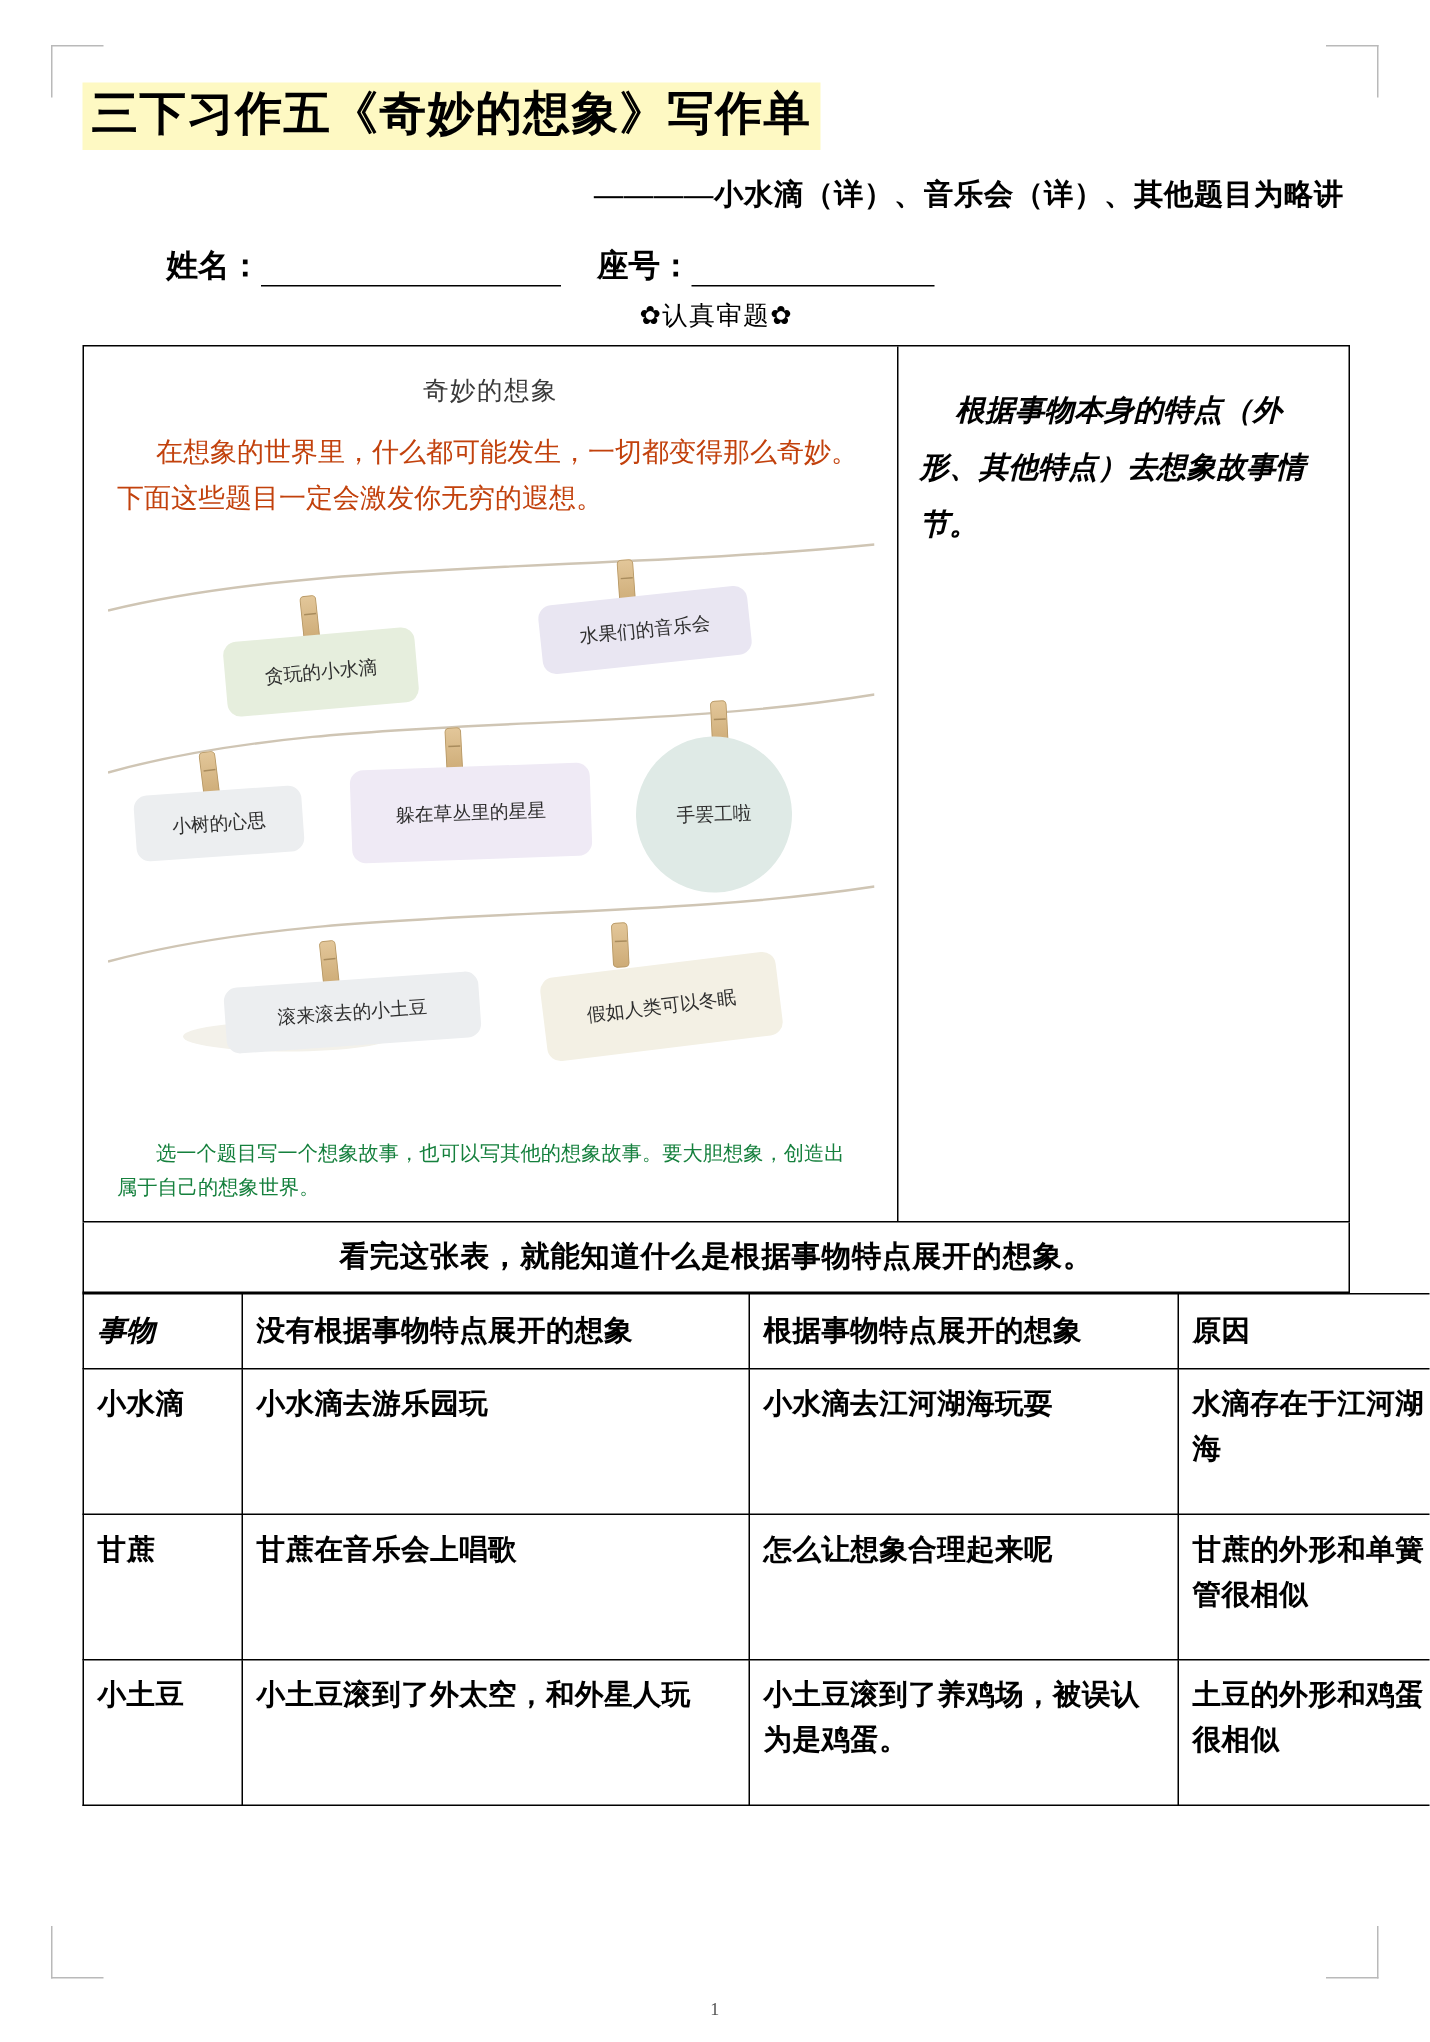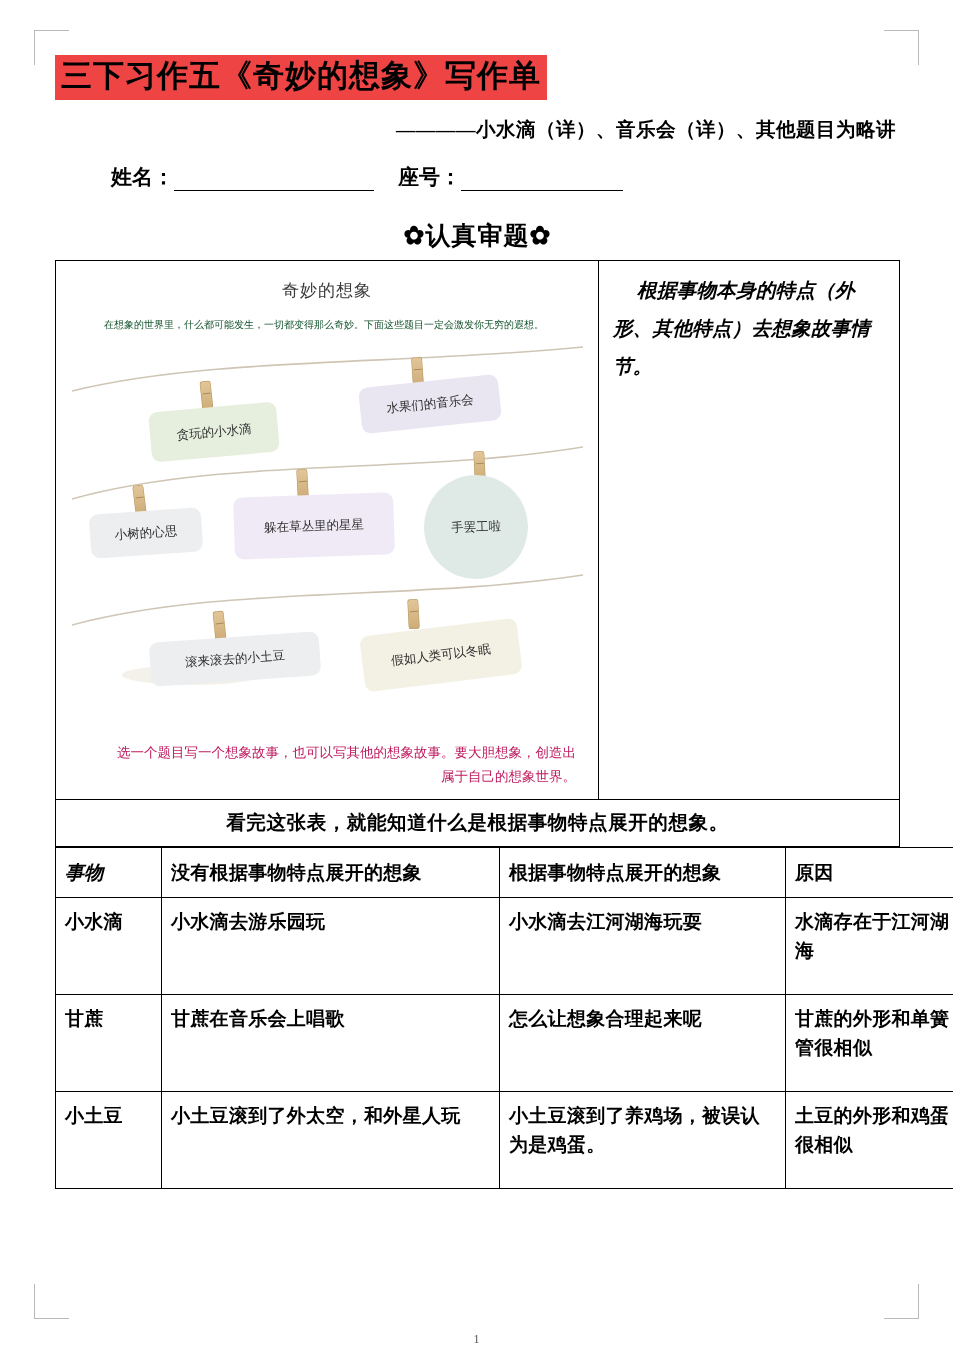--- a/index.html
+++ b/index.html
@@ -38,21 +38,21 @@
     left: 55px;
     top: 55px;
     width: 845px;
   }
 
   .title-row {
     display: flex;
     align-items: flex-start;
   }
   .doc-title {
-    background: #ef4444;
+    background: #fef9c3;
     font-size: 31px;
     font-weight: bold;
     letter-spacing: 1px;
     padding: 2px 6px 4px 6px;
     line-height: 1.25;
     white-space: nowrap;
   }
   .subtitle {
     text-align: right;
     font-size: 19.5px;
@@ -79,23 +79,23 @@
     height: 20px;
   }
   .line-a { width: 190px; }
   .line-b { width: 200px; }
   .line-c { width: 162px; }
   .gap-a { width: 22px; }
   .gap-b { width: 24px; }
 
   .section-head {
     text-align: center;
-    font-size: 25px;
-    font-weight: bold;
-    margin-top: 28px;
+    font-size: 17px;
+    font-weight: normal;
+    margin-top: 8px;
     margin-bottom: 8px;
     letter-spacing: 1px;
   }
 
   .box-wrap {
     border: 1.6px solid #000;
     display: flex;
     width: 100%;
     box-sizing: border-box;
   }
@@ -111,52 +111,52 @@
     box-sizing: border-box;
     padding: 12px 14px 10px 14px;
     font-size: 19.5px;
     font-weight: bold;
     line-height: 1.95;
     letter-spacing: 0.3px;
   }
   .right-pane p { margin: 0 0 0 0; text-indent: 0; }
   .right-pane p.indent { text-indent: 24px; }
   .right-pane p.kai {
-    font-family: Liberation Mono, monospace;
+    font-family: Liberation Sans, sans-serif;
     font-style: italic;
     font-weight: bold;
+    margin-top: 12px;
   }
 
   
   .tb-title {
     text-align: center;
     font-size: 17px;
     color: #3a3a3a;
     margin: 6px 0 14px 0;
     letter-spacing: 1px;
   }
   .tb-para {
-    font-size: 10px;
-    color: #14532d;
+    font-size: 18px;
+    color: #c2410c;
     line-height: 1.75;
     margin: 0 6px 6px 6px;
   }
   .tb-para.indent { text-indent: 26px; }
   .tb-canvas {
     position: relative;
     height: 400px;
     margin-top: 4px;
   }
   .tb-foot {
     font-size: 13.5px;
-    color: #be185d;
+    color: #15803d;
     line-height: 1.75;
     margin: 2px 6px 0 6px;
     text-indent: 26px;
-    text-align: right;
   }
   .card {
     position: absolute;
     border-radius: 9px;
     font-size: 12.5px;
     color: #2e2e2e;
     display: flex;
     align-items: center;
     justify-content: center;
     text-align: center;

